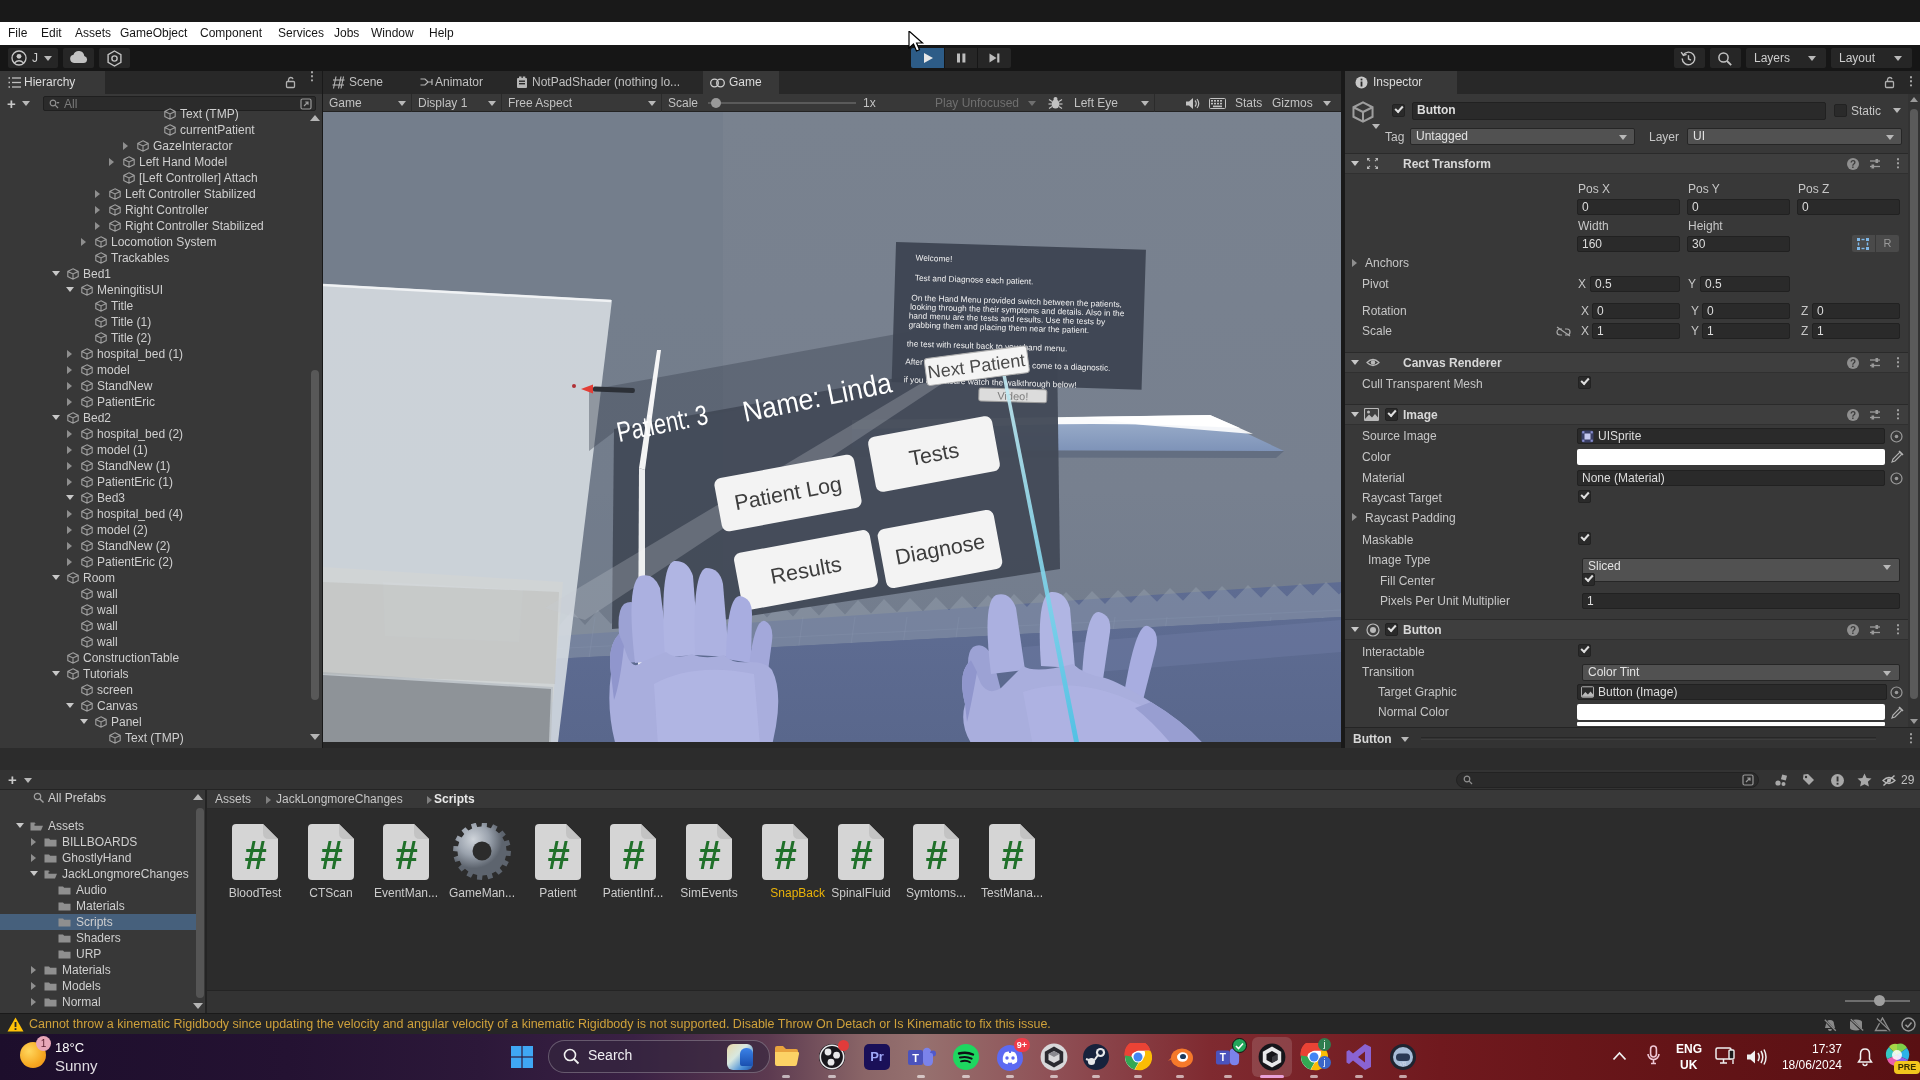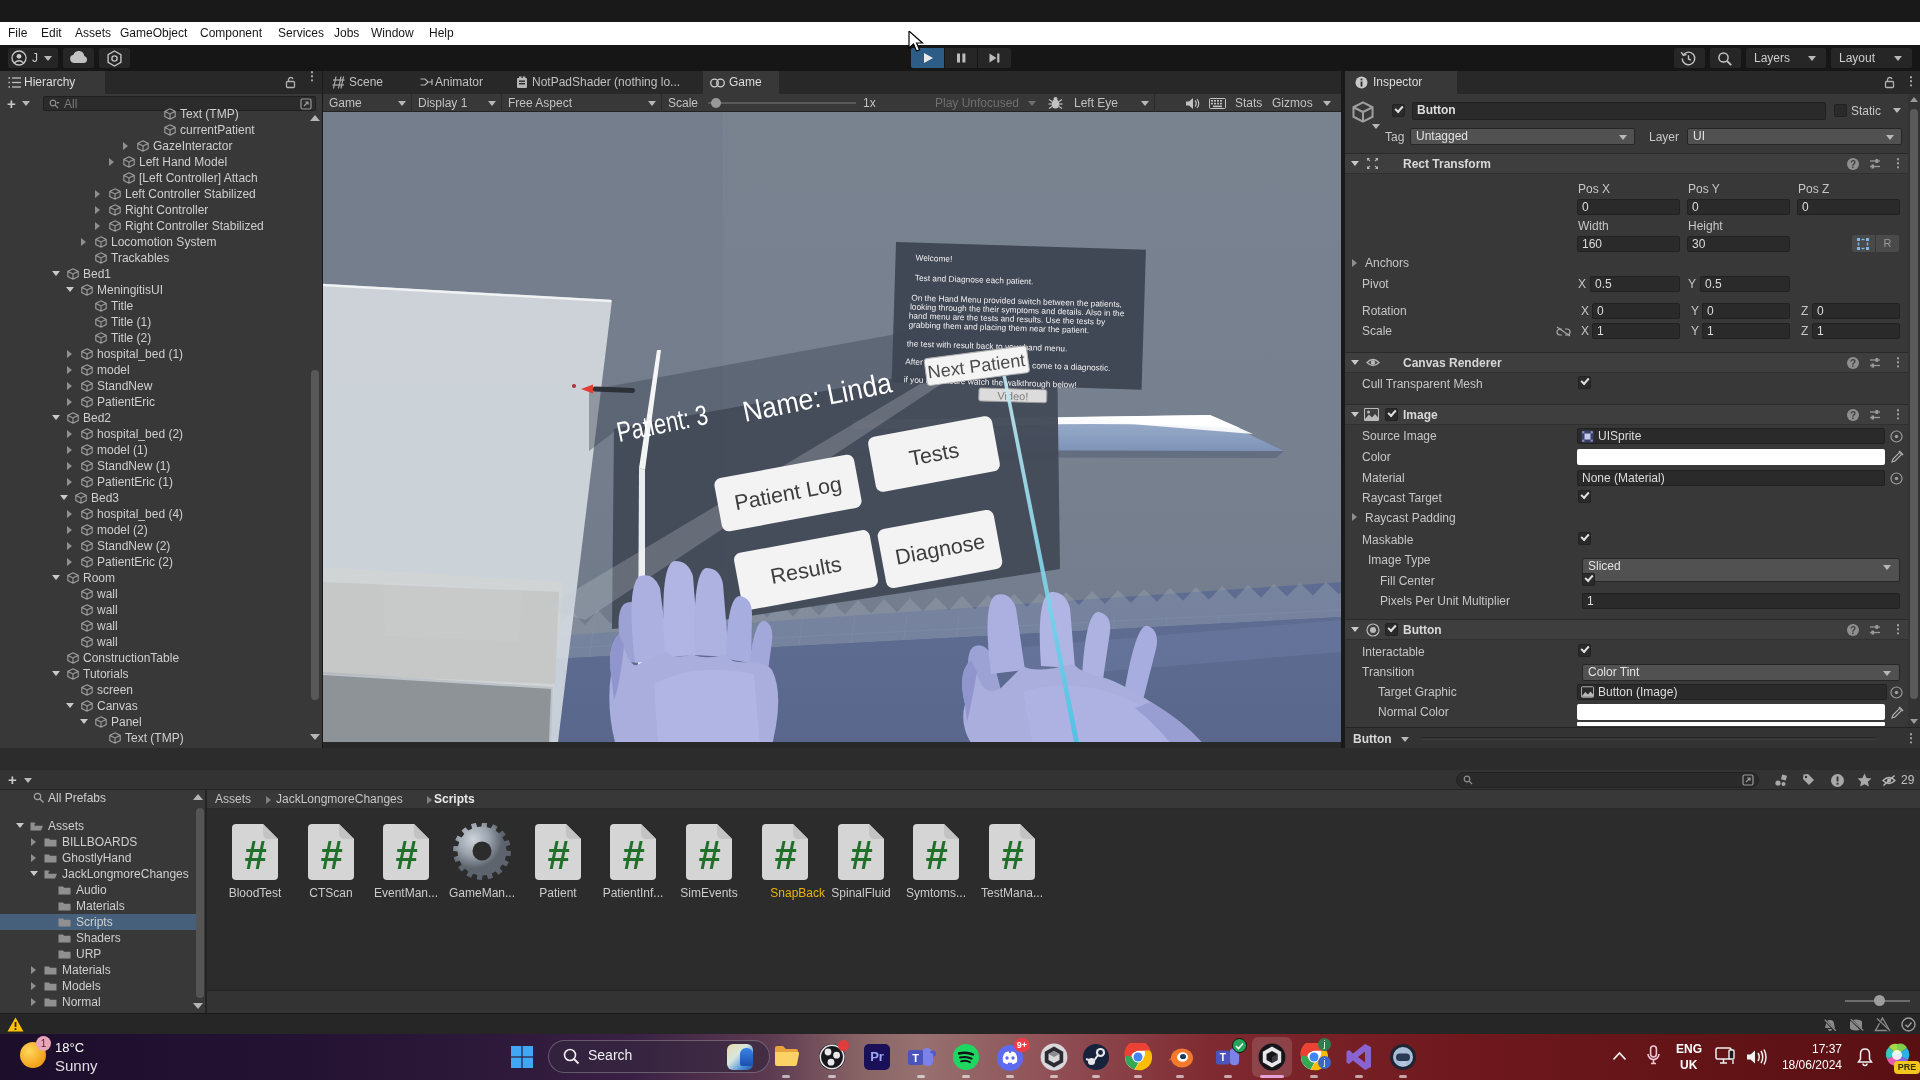--- a/index.html
+++ b/index.html
@@ -327,21 +327,21 @@
         </svg>
         <span class="abs" style="left:97px">StandNew (1)</span>
       </div>
 <div class="row" style="left:0;top:403px;width:322px">
         <div class="caretr" style="left:67px;top:4px"></div>
         <svg class="abs" style="left:81px;top:2px" width="12" height="12">
           <use href="#cube"></use>
         </svg>
         <span class="abs" style="left:97px">PatientEric (1)</span>
       </div>
-<div class="row" style="left:8px;top:419px;width:322px">
+<div class="row" style="left:14px;top:419px;width:322px">
         <div class="caretd" style="left:52px;top:5px"></div>
         <svg class="abs" style="left:67px;top:2px" width="12" height="12">
           <use href="#cube"></use>
         </svg>
         <span class="abs" style="left:83px">Bed3</span>
       </div>
 <div class="row" style="left:0;top:435px;width:322px">
         <div class="caretr" style="left:67px;top:4px"></div>
         <svg class="abs" style="left:81px;top:2px" width="12" height="12">
           <use href="#cube"></use>
@@ -1093,20 +1093,21 @@
 <div class="abs" style="left:207px;top:242px;width:1713px;height:23px;background:#333333;border-top:1px solid #242424"></div>
 <div class="abs" style="left:1845px;top:252px;width:65px;height:2px;background:#6e6e6e"></div>
 <div class="abs" style="left:1874px;top:247px;width:11px;height:11px;border-radius:50%;background:#9e9e9e"></div>
 </div>
 <div class="abs" style="left:0;top:1013px;width:1920px;height:21px;background:#262626;border-top:1px solid #1a1a1a">
 <svg class="abs" style="left:7px;top:3px" width="17" height="15" viewBox="0 0 17 15">
         <path d="M8.5 0.5 L16.5 14.5 L0.5 14.5 Z" fill="#ffc107"></path>
         <rect x="7.6" y="5" width="1.8" height="5" fill="#262626"></rect>
         <rect x="7.6" y="11.2" width="1.8" height="1.8" fill="#262626"></rect>
       </svg>
+<div class="abs" style="left:29px;top:3px;font-size:12.5px;color:#cfa13b;white-space:nowrap">Cannot throw a kinematic Rigidbody since updating the velocity and angular velocity of a kinematic Rigidbody is not supported. Disable Throw On Detach or Is Kinematic to fix this issue.</div>
 <svg class="abs" style="left:1822px;top:4px" width="15" height="14" viewBox="0 0 15 14">
         <path d="M4 6 a4 4 0 0 1 8 0 l1 4 l-10 0 Z M6 11 a2 2 0 0 0 4 0" fill="#8a8a8a"></path>
         <line x1="2" y1="1" x2="13" y2="13" stroke="#262626" stroke-width="2.4"></line>
         <line x1="2.8" y1="1.8" x2="13.8" y2="12.8" stroke="#8a8a8a" stroke-width="1.3"></line>
       </svg>
 <svg class="abs" style="left:1848px;top:4px" width="16" height="14" viewBox="0 0 16 14">
         <ellipse cx="8" cy="4" rx="6" ry="2.6" fill="#8a8a8a"></ellipse>
         <path d="M2 4 L2 10 A6 2.6 0 0 0 14 10 L14 4" fill="#8a8a8a"></path>
         <line x1="2" y1="0.5" x2="14.5" y2="13" stroke="#262626" stroke-width="2.4"></line>
         <line x1="2.8" y1="1.2" x2="15.2" y2="12.6" stroke="#8a8a8a" stroke-width="1.3"></line>

